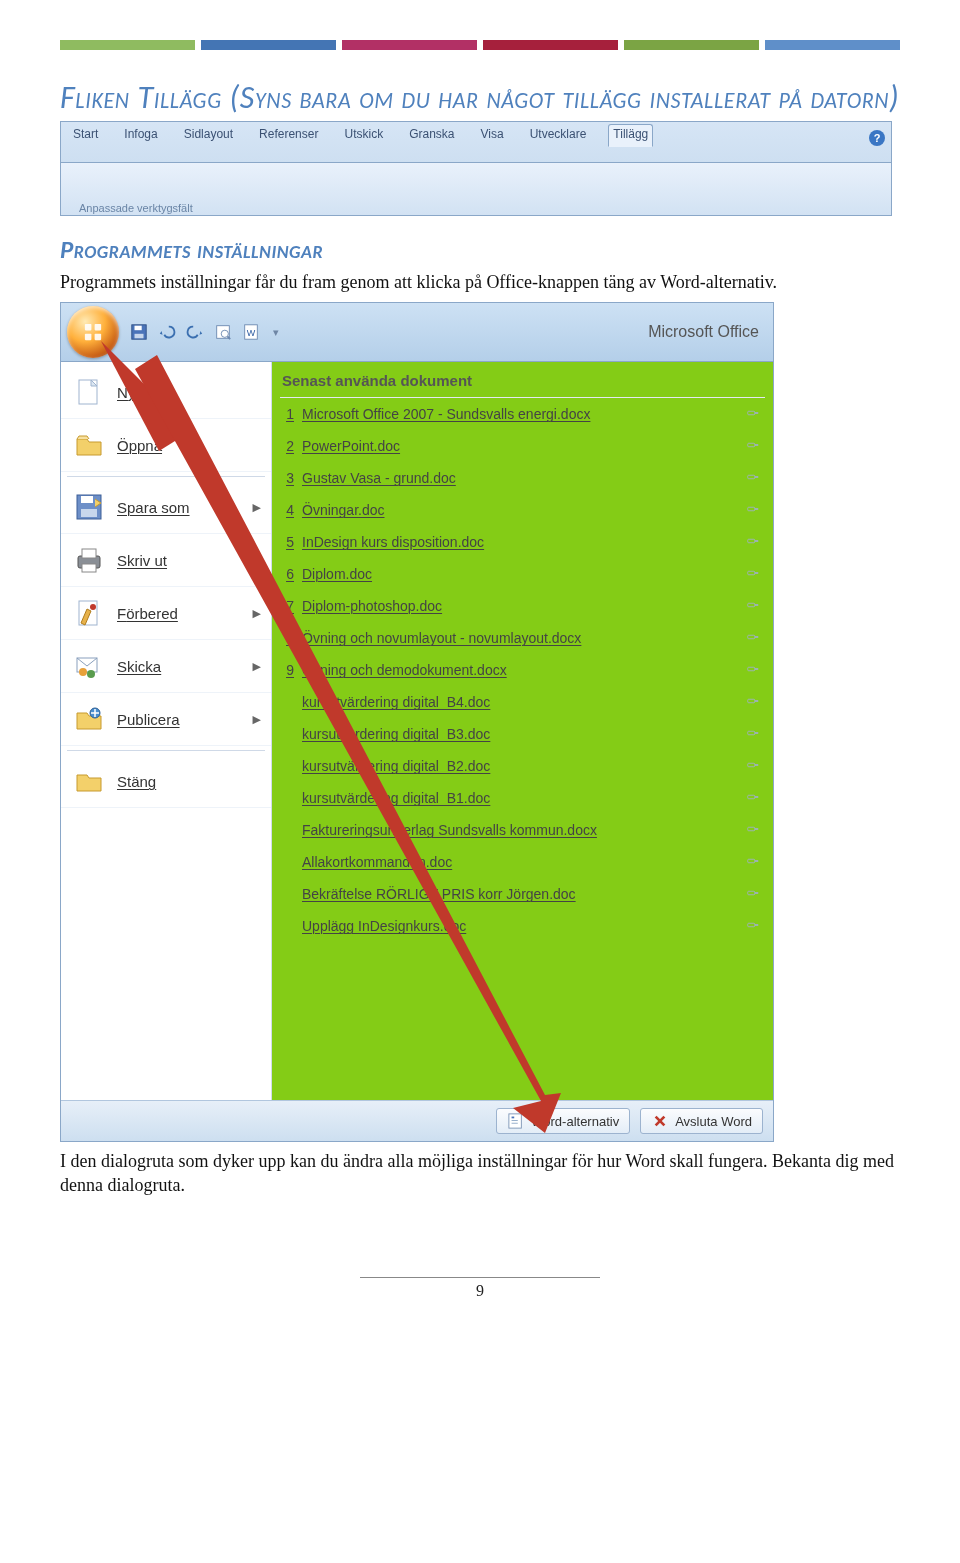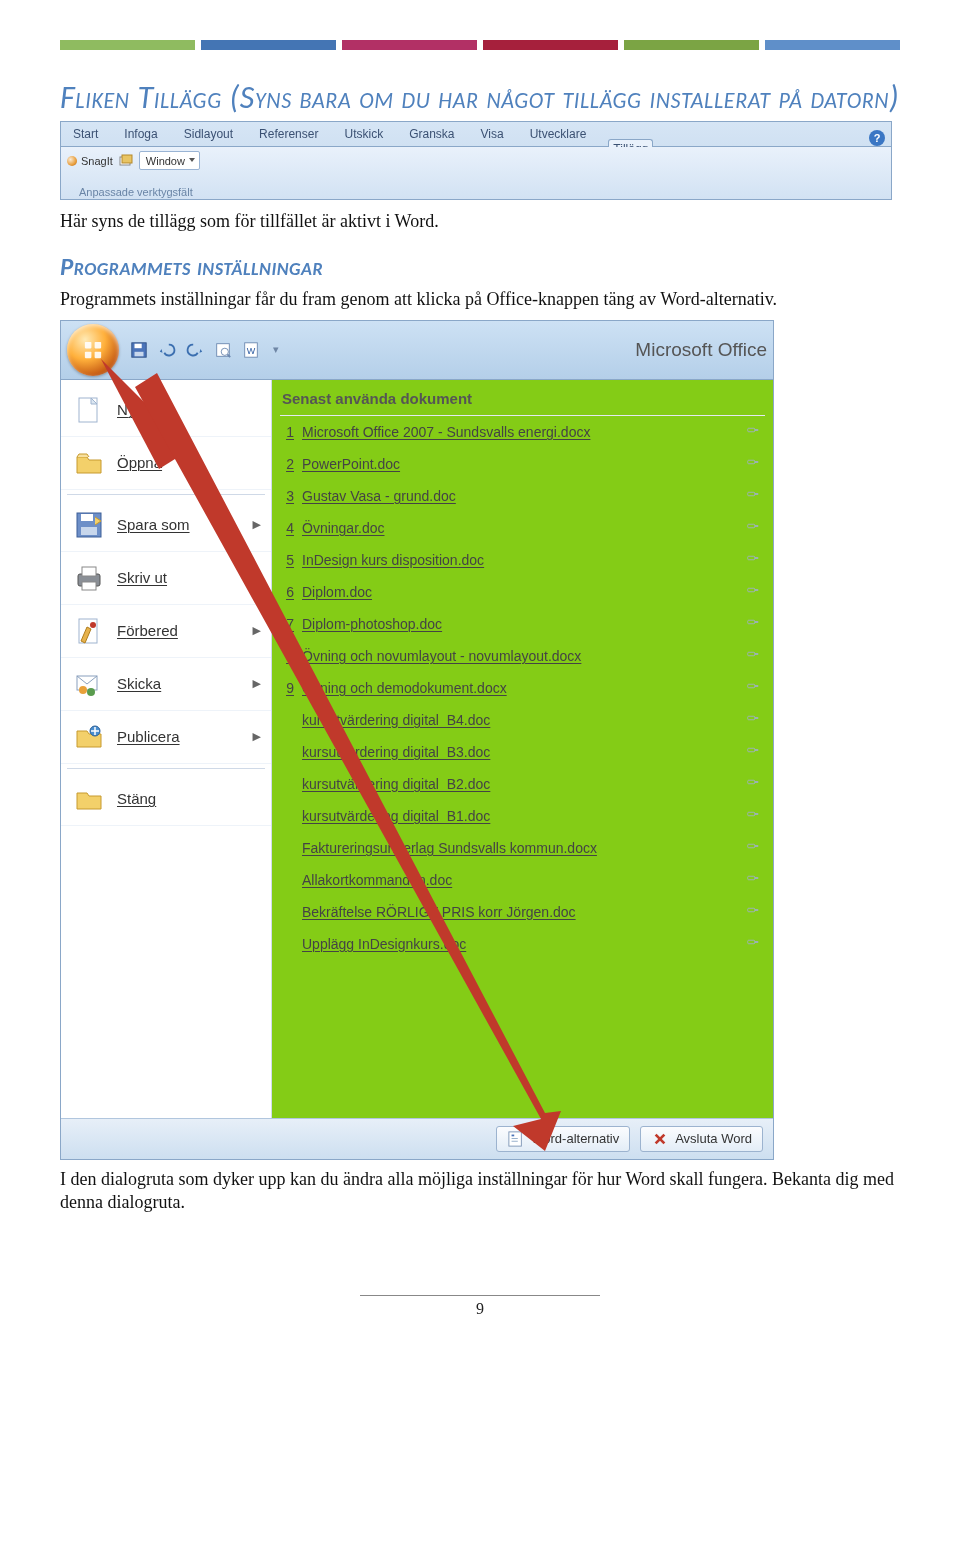--- a/index.html
+++ b/index.html
@@ -8,39 +8,39 @@
 .tb{flex:1;margin-right:6px}
 .tb:last-child{margin-right:0}
 .heading{font-family:Calibri,Arial,sans-serif;font-variant:small-caps;font-weight:normal;letter-spacing:.02em;font-style:italic}
 .h1{color:#4f81bd;font-size:32px;margin:1px 0 4px}
 .h2{color:#4f81bd;font-size:25px;margin:18px 0 2px;font-weight:bold}
 p{font-family:Georgia,serif;font-size:18px;line-height:1.3;margin:6px 0}
 .bold{font-weight:normal}
 
 
 .ribbon-shot{border:1px solid #8aa7c8;background:linear-gradient(#d6e5f5,#c2d7ec);font-family:"Segoe UI",Tahoma,sans-serif;font-size:12px;color:#3b5173;margin:4px 0 10px;width:830px}
-.tabs{display:flex;align-items:flex-end;padding:2px 0 0 8px;border-bottom:1px solid #8aa7c8;gap:18px;height:22px}
+.tabs{display:flex;align-items:flex-end;padding:2px 0 16px 8px;border-bottom:1px solid #8aa7c8;gap:18px;height:22px}
 .tab{color:#3b5173;padding:2px 4px 5px}
-.tab.active{background:#e9f1fb;border:1px solid #8aa7c8;border-bottom:1px solid #e9f1fb;border-radius:3px 3px 0 0;position:relative;top:16px}
+.tab.active{background:#e9f1fb;border:1px solid #8aa7c8;border-bottom:1px solid #e9f1fb;border-radius:3px 3px 0 0;position:relative;top:1px}
 .help-icon{width:16px;height:16px;border-radius:50%;background:#3a76c4;color:#fff;display:flex;align-items:center;justify-content:center;font-weight:bold;margin-left:auto;margin-right:6px;font-size:11px}
 .ribbon-body{background:linear-gradient(#e9f1fb,#d2e2f3);padding:4px 6px 0;height:48px;position:relative}
 .snagit-row{display:flex;align-items:center;gap:4px;font-size:11px;color:#333}
 .snagit-combo{display:inline-flex;align-items:center;background:#fff;border:1px solid #9ab4d4;border-radius:2px;padding:0 14px 0 6px;height:17px;position:relative;font-size:11px}
 .snagit-combo::after{content:"";position:absolute;right:4px;top:6px;border-left:3px solid transparent;border-right:3px solid transparent;border-top:4px solid #555}
 .grp-label{position:absolute;bottom:1px;left:18px;font-size:11px;color:#6a85a6}
 .bullet{width:10px;height:10px;border-radius:50%;background:radial-gradient(circle at 35% 35%,#fbead2,#e89e3c 60%,#b05d10)}
 
 
 .menu-shot{width:712px;border:1px solid #8aa7c8;background:#fff;font-family:"Segoe UI",Tahoma,sans-serif;font-size:13px;color:#333;margin:8px 0;position:relative}
 .menu-top{height:58px;background:linear-gradient(#cde1f4,#b4cfe9);border-bottom:1px solid #8aa7c8;display:flex;align-items:center;padding:0 6px;position:relative}
 .orbish{width:52px;height:52px;border-radius:50%;background:radial-gradient(circle at 35% 30%,#ffeab5,#ffb03b 40%,#c95f15 72%,#7a2e0d);box-shadow:inset 0 2px 4px rgba(255,255,255,.7),0 1px 3px rgba(0,0,0,.3);display:flex;align-items:center;justify-content:center;position:relative}
 .orbish svg{width:26px;height:26px}
 .qat{display:flex;align-items:center;gap:8px;margin-left:10px}
 .qat-ico{width:20px;height:20px;display:flex;align-items:center;justify-content:center}
-.ms-label{margin-left:auto;font-size:19px;color:#555;}
+.ms-label{margin-left:auto;font-size:16px;color:#555;margin-right:8px}
 .menu-body{display:flex;height:738px}
 .left-col{width:210px;background:#fff;border-right:1px solid #d0dceb;padding:4px 0;position:relative}
 .left-item{display:flex;align-items:center;height:52px;padding:0 10px;gap:10px;color:#333;font-size:15px;border-bottom:1px solid #eef3f9}
 .left-item .lbl{text-decoration:underline;text-decoration-thickness:1px;text-underline-offset:2px}
 .left-item .submenu-arrow{margin-left:auto;color:#666;font-size:11px}
 .li-divider{height:1px;background:#cfd9e7;margin:4px 6px}
 .left-icon{width:36px;height:36px;display:flex;align-items:center;justify-content:center}
 .right-col{flex:1;background:#84cc16;padding:8px 8px 0}
 .right-head{font-weight:bold;color:#555;font-size:15px;padding:2px 2px 8px;border-bottom:1px solid #e3e9f1}
 .doc-row{display:flex;align-items:center;height:32px;gap:8px;color:#444;font-size:14px;text-decoration:underline;text-underline-offset:2px;text-decoration-thickness:1px}
@@ -79,36 +79,24 @@
     <span class="tab">Sidlayout</span>
     <span class="tab">Referenser</span>
     <span class="tab">Utskick</span>
     <span class="tab">Granska</span>
     <span class="tab">Visa</span>
     <span class="tab">Utvecklare</span>
     <span class="tab active">Tillägg</span>
     <span class="help-icon">?</span>
   </div>
   <div class="ribbon-body">
-    <div class="snagit-row">
-      <span class="bullet"></span>
-      <span>SnagIt</span>
-      <span style="width:18px;height:18px;display:flex;align-items:center;justify-content:center">
-        <svg viewBox="0 0 16 16" width="16" height="16">
-              <rect x="2" y="4" width="10" height="8" fill="#fff" stroke="#888"></rect>
-              <rect x="4" y="2" width="10" height="8" fill="#e8c463" stroke="#b6892b"></rect>
-            </svg>
-      </span>
-      <span class="snagit-combo">Window</span>
-    </div>
     <div class="grp-label">Anpassade verktygsfält</div>
   </div>
 </div>
 
-<p>Här syns de tillägg som för tillfället är aktivt i Word.</p>
 
 <h2 class="heading h2">Programmets inställningar</h2>
 
 <p>
   <span>Programmets inställningar får du fram genom att klicka på </span><span class="bold">Office-knappen</span><span> täng av </span><span class="bold">Word-alternativ</span><span>.</span>
 </p>
 
 <div class="menu-shot">
   <div class="menu-top">
     <div class="orbish">

